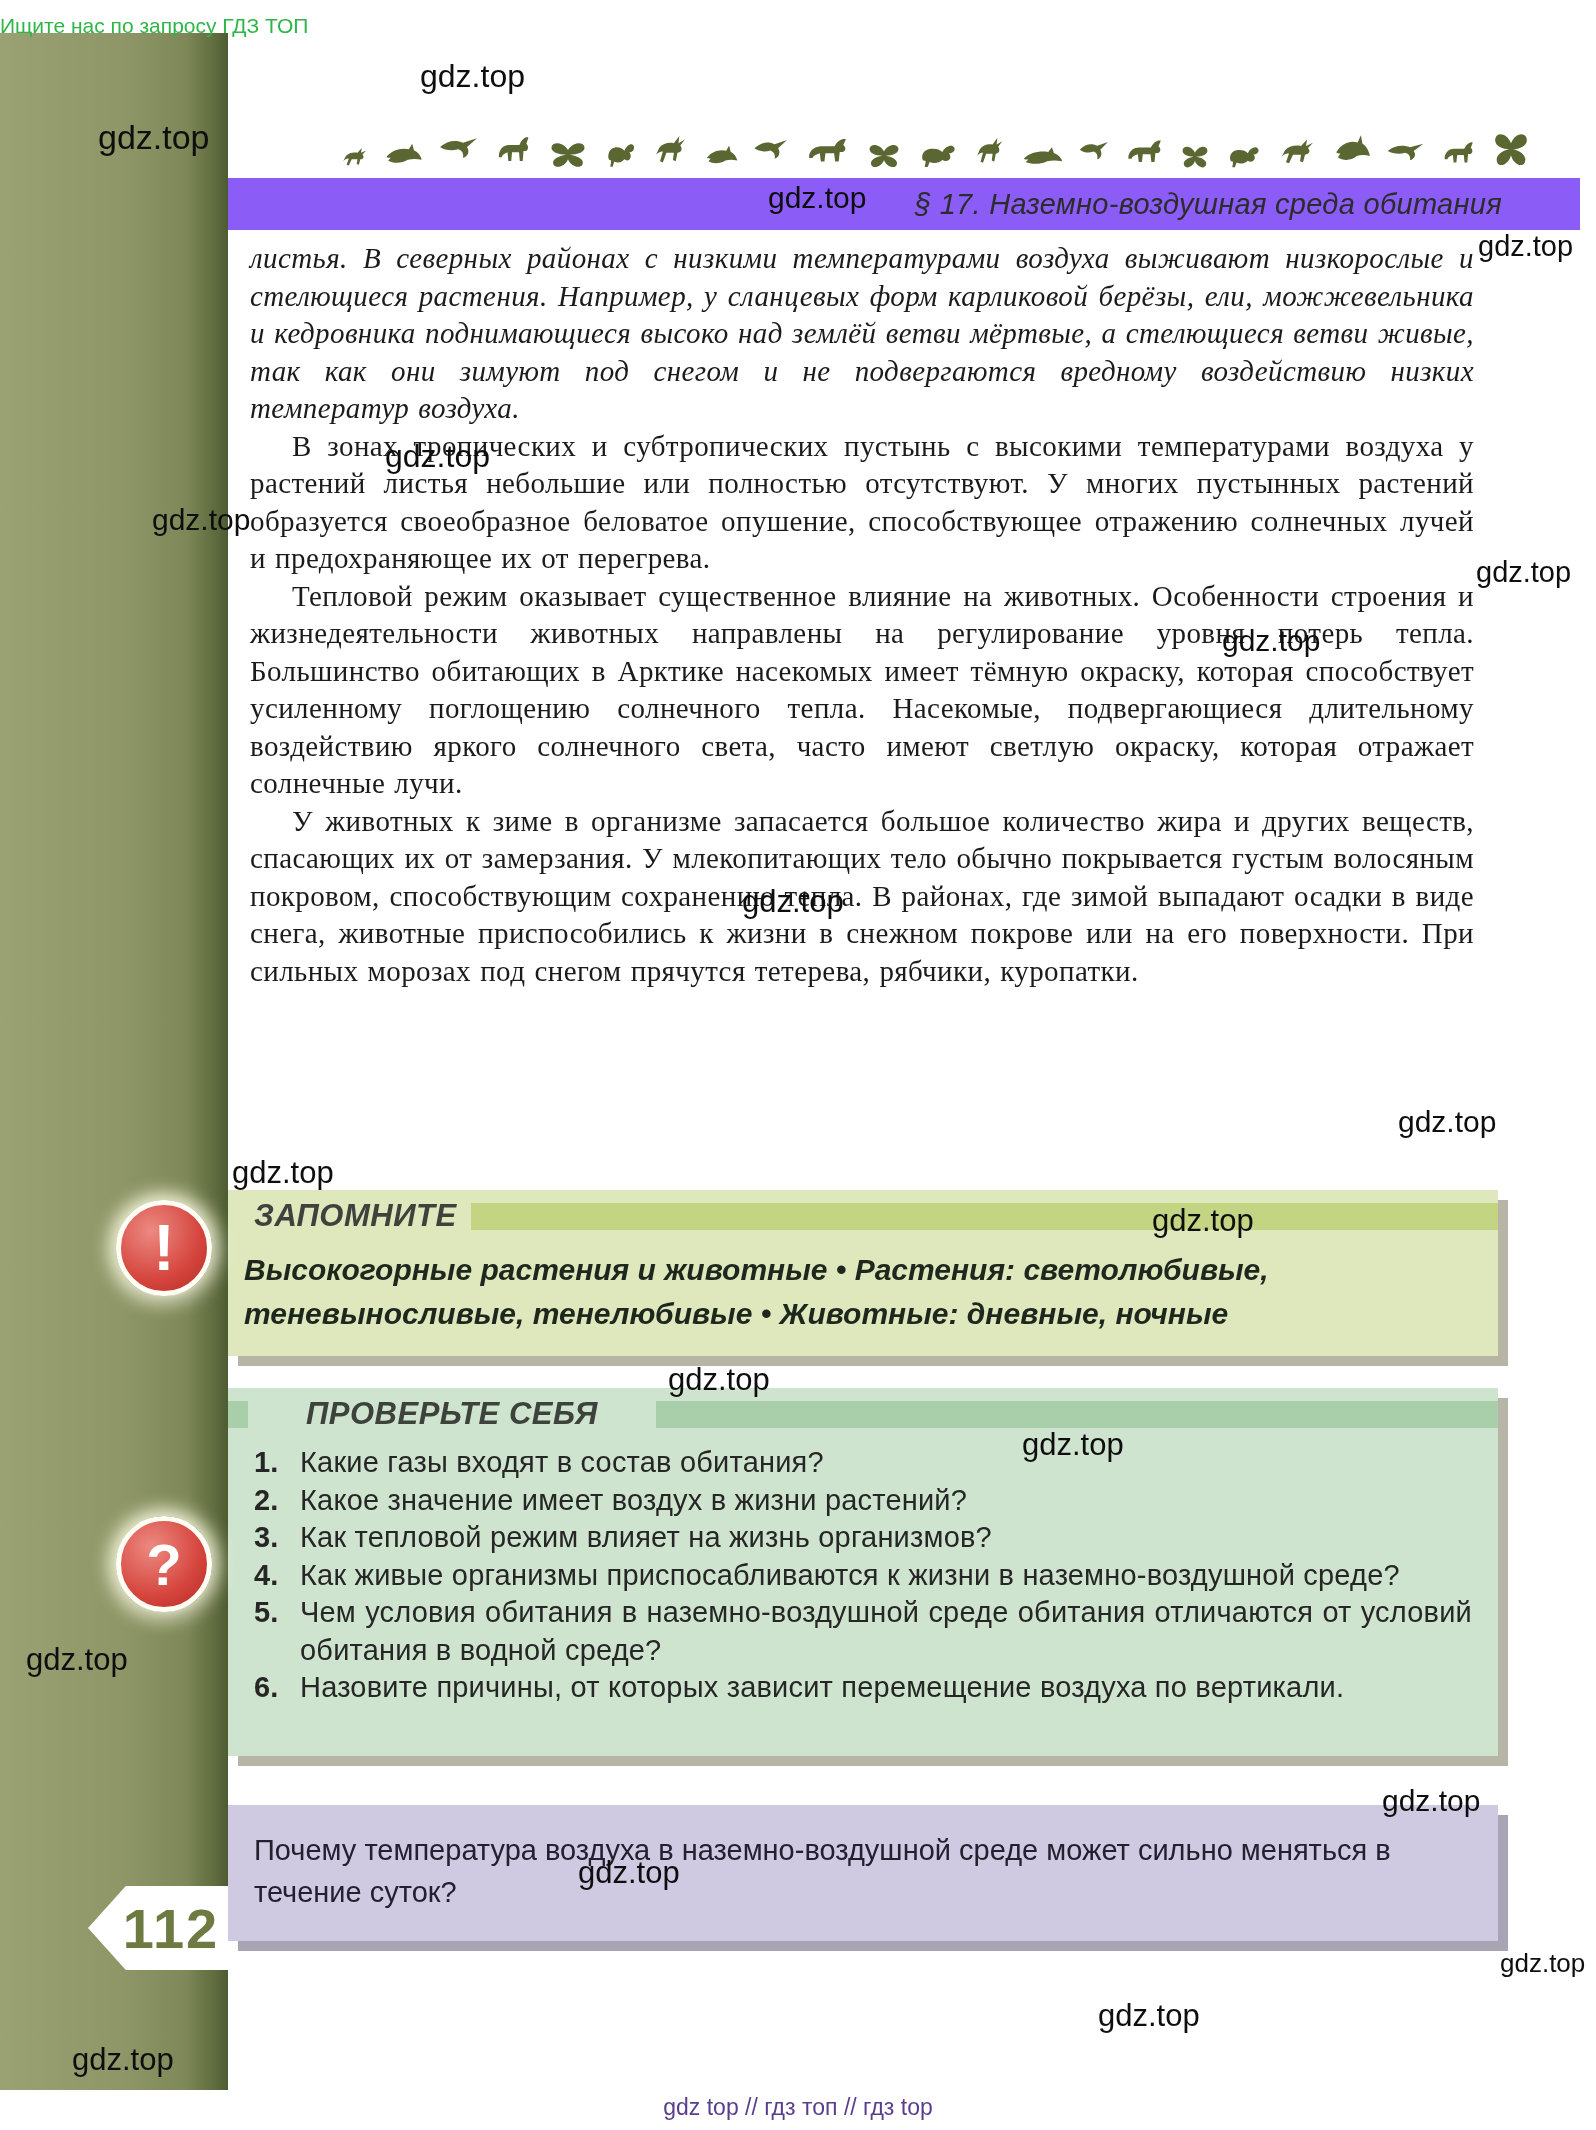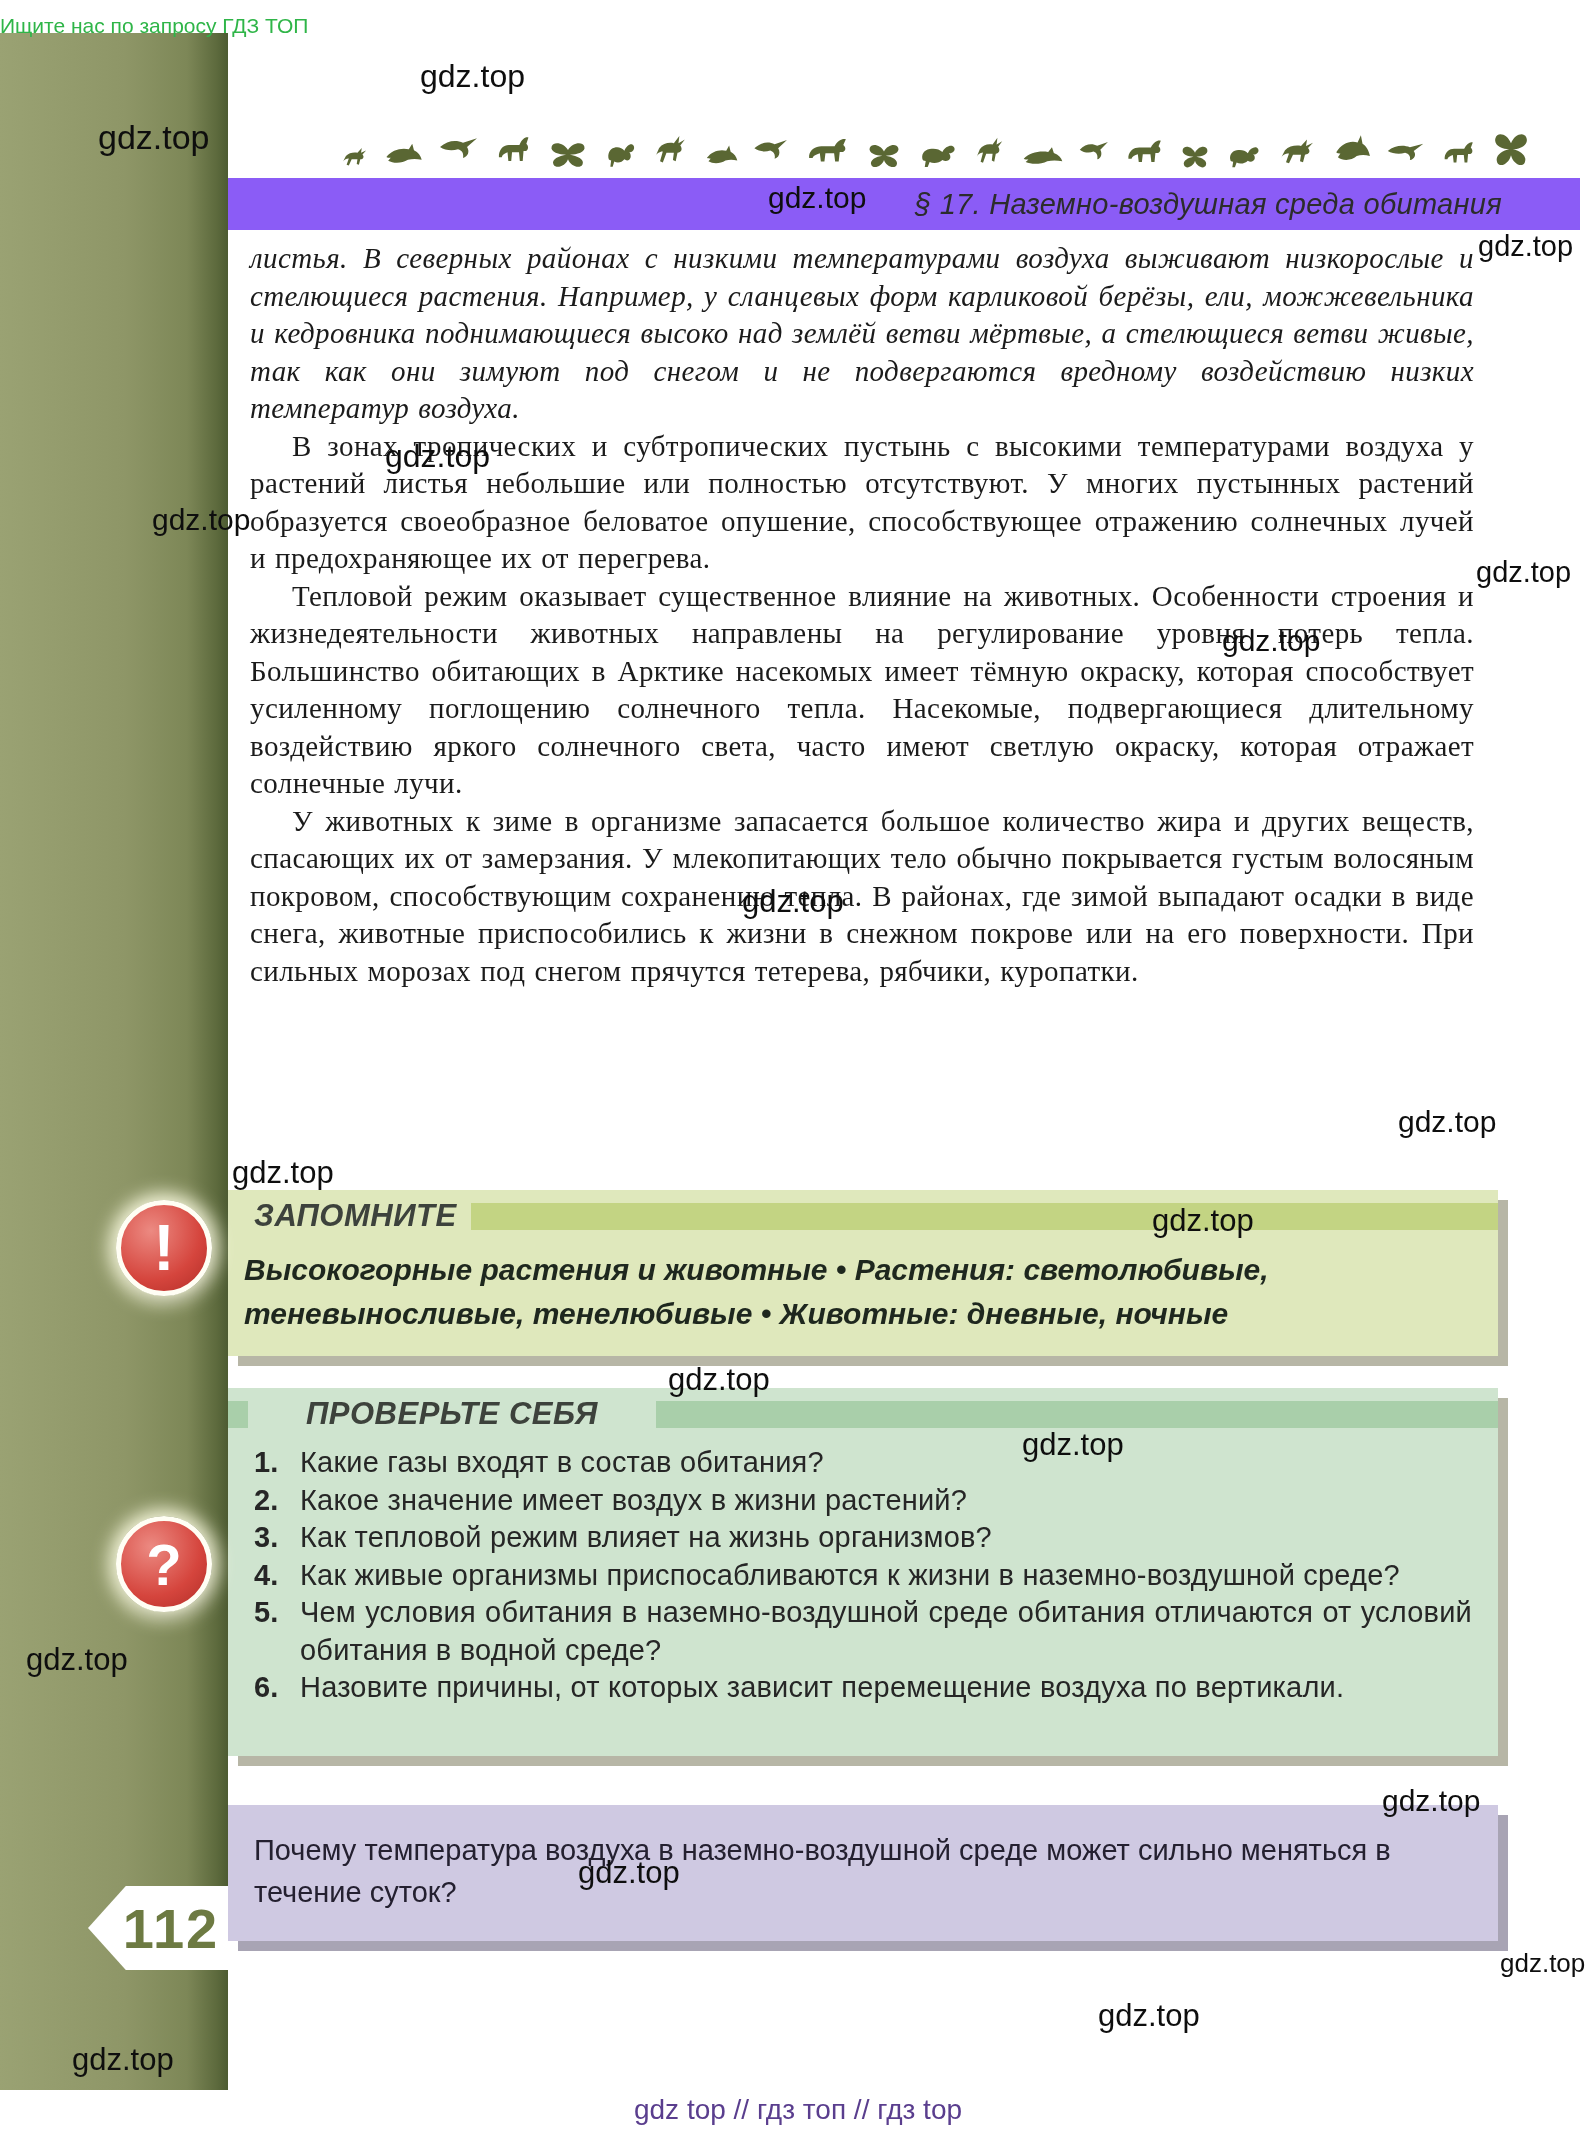--- a/index.html
+++ b/index.html
@@ -56,21 +56,21 @@
   .icon-exclaim{top:1200px;font-size:64px;}
   .icon-question{top:1516px;font-size:58px;}
   
   .pennant{position:absolute;left:88px;top:1886px;width:140px;height:84px;background:#ffffff;z-index:15;
            clip-path:polygon(0% 50%,27% 0%,100% 0%,100% 100%,27% 100%);
            display:flex;align-items:center;justify-content:center;}
   .pennant span{padding-left:26px;font-size:56px;font-weight:bold;color:#6d7a42;letter-spacing:2px;}
   
   .wm{position:absolute;color:#0e0e0e;font-size:31px;white-space:nowrap;z-index:50;}
   .footer{position:absolute;left:0;top:2094px;width:100%;text-align:center;
-          font-size:28px;color:#5a3e8e;z-index:40;}
+          font-size:23px;color:#5a3e8e;z-index:40;}
 </style>
 </head>
 <body>
 
 <div class="page">
 
   <div class="top-banner">Ищите нас по запросу ГДЗ ТОП</div>
 
   <div class="sidebar"></div>
 

